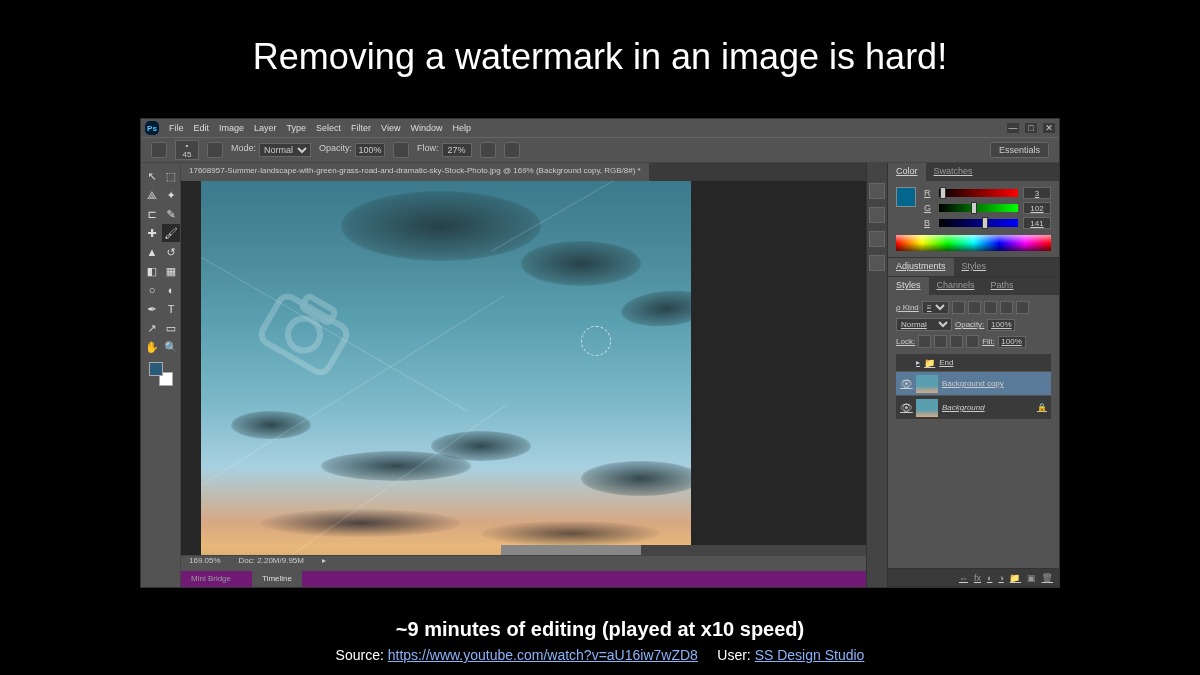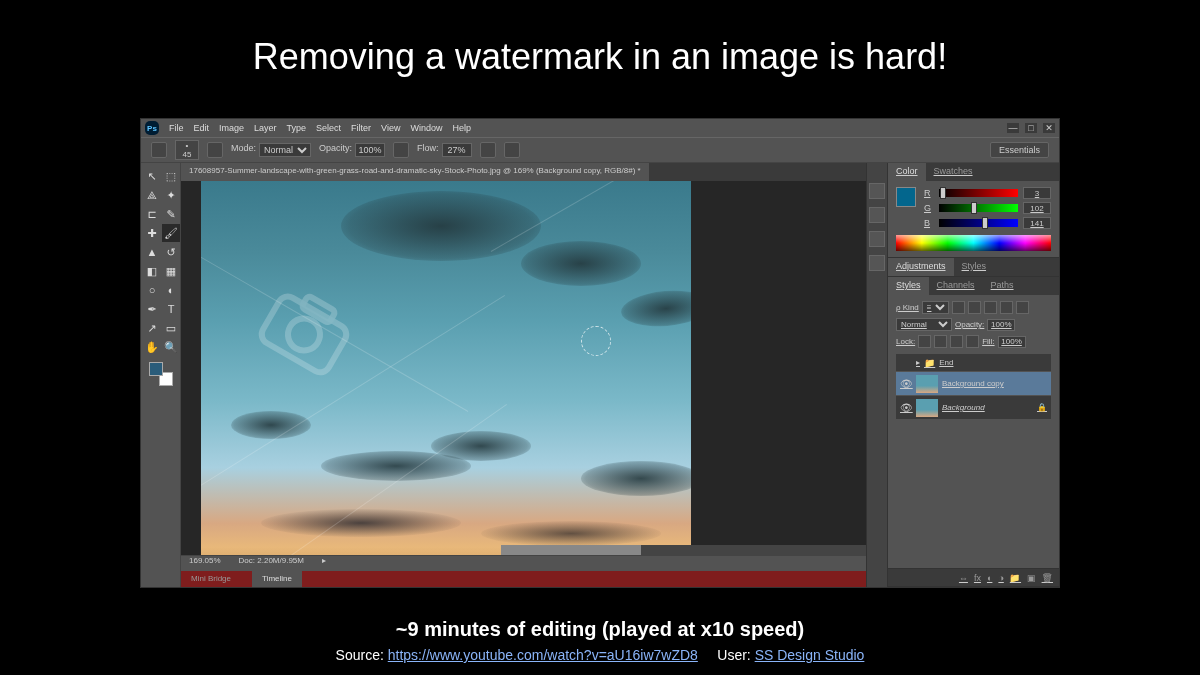--- a/index.html
+++ b/index.html
@@ -54,21 +54,21 @@
 .wml2 { width: 370px; top: 310px; left: -10px; transform: rotate(-32deg); }
 .wml3 { width: 290px; top: 70px; left: 290px; transform: rotate(-30deg); }
 .wml4 { width: 300px; top: 395px; left: 60px; transform: rotate(-35deg); }
 .wm-cam { position: absolute; top: 100px; left: 50px; width: 110px; height: 100px; opacity: 0.25; }
 .wm-cam svg { width: 100%; height: 100%; }
 .sel-circle { position: absolute; top: 145px; left: 380px; width: 30px; height: 30px; border: 1px dashed rgba(255,255,255,0.7); border-radius: 50%; }
 .ps-hscroll { position: absolute; bottom: 0; left: 320px; right: 0; height: 10px; background: #444; }
 .ps-hthumb { position: absolute; left: 0; width: 140px; height: 100%; background: #888; }
 
 .ps-statusbar { height: 16px; background: #535353; border-top: 1px solid #444; display: flex; color: #ccc; font-size: 8px; padding-left: 8px; gap: 18px; }
-.ps-bottomtabs { height: 16px; background: #7f1d1d; display: flex; color: #999; font-size: 8px; }
+.ps-bottomtabs { height: 16px; background: #701a75; display: flex; color: #999; font-size: 8px; }
 .ps-bottomtabs .bt { padding: 3px 10px; }
 .ps-bottomtabs .bt.active { background: #535353; color: #ddd; margin-left: 11px; }
 
 .ps-rightdock { width: 22px; background: #444; border-left: 1px solid #333; border-right: 1px solid #333; display: flex; flex-direction: column; align-items: center; padding-top: 20px; gap: 8px; }
 .ps-rightdock .di { width: 16px; height: 16px; background: #555; border: 1px solid #666; }
 
 .ps-panels { width: 171px; background: #535353; display: flex; flex-direction: column; color: #ccc; font-size: 9px; text-decoration: underline; }
 .panel { border-bottom: 1px solid #333; }
 .panel-tabs { height: 18px; display: flex; background: #3a3a3a; }
 .panel-tabs .pt { padding: 3px 8px; color: #999; cursor: pointer; }

